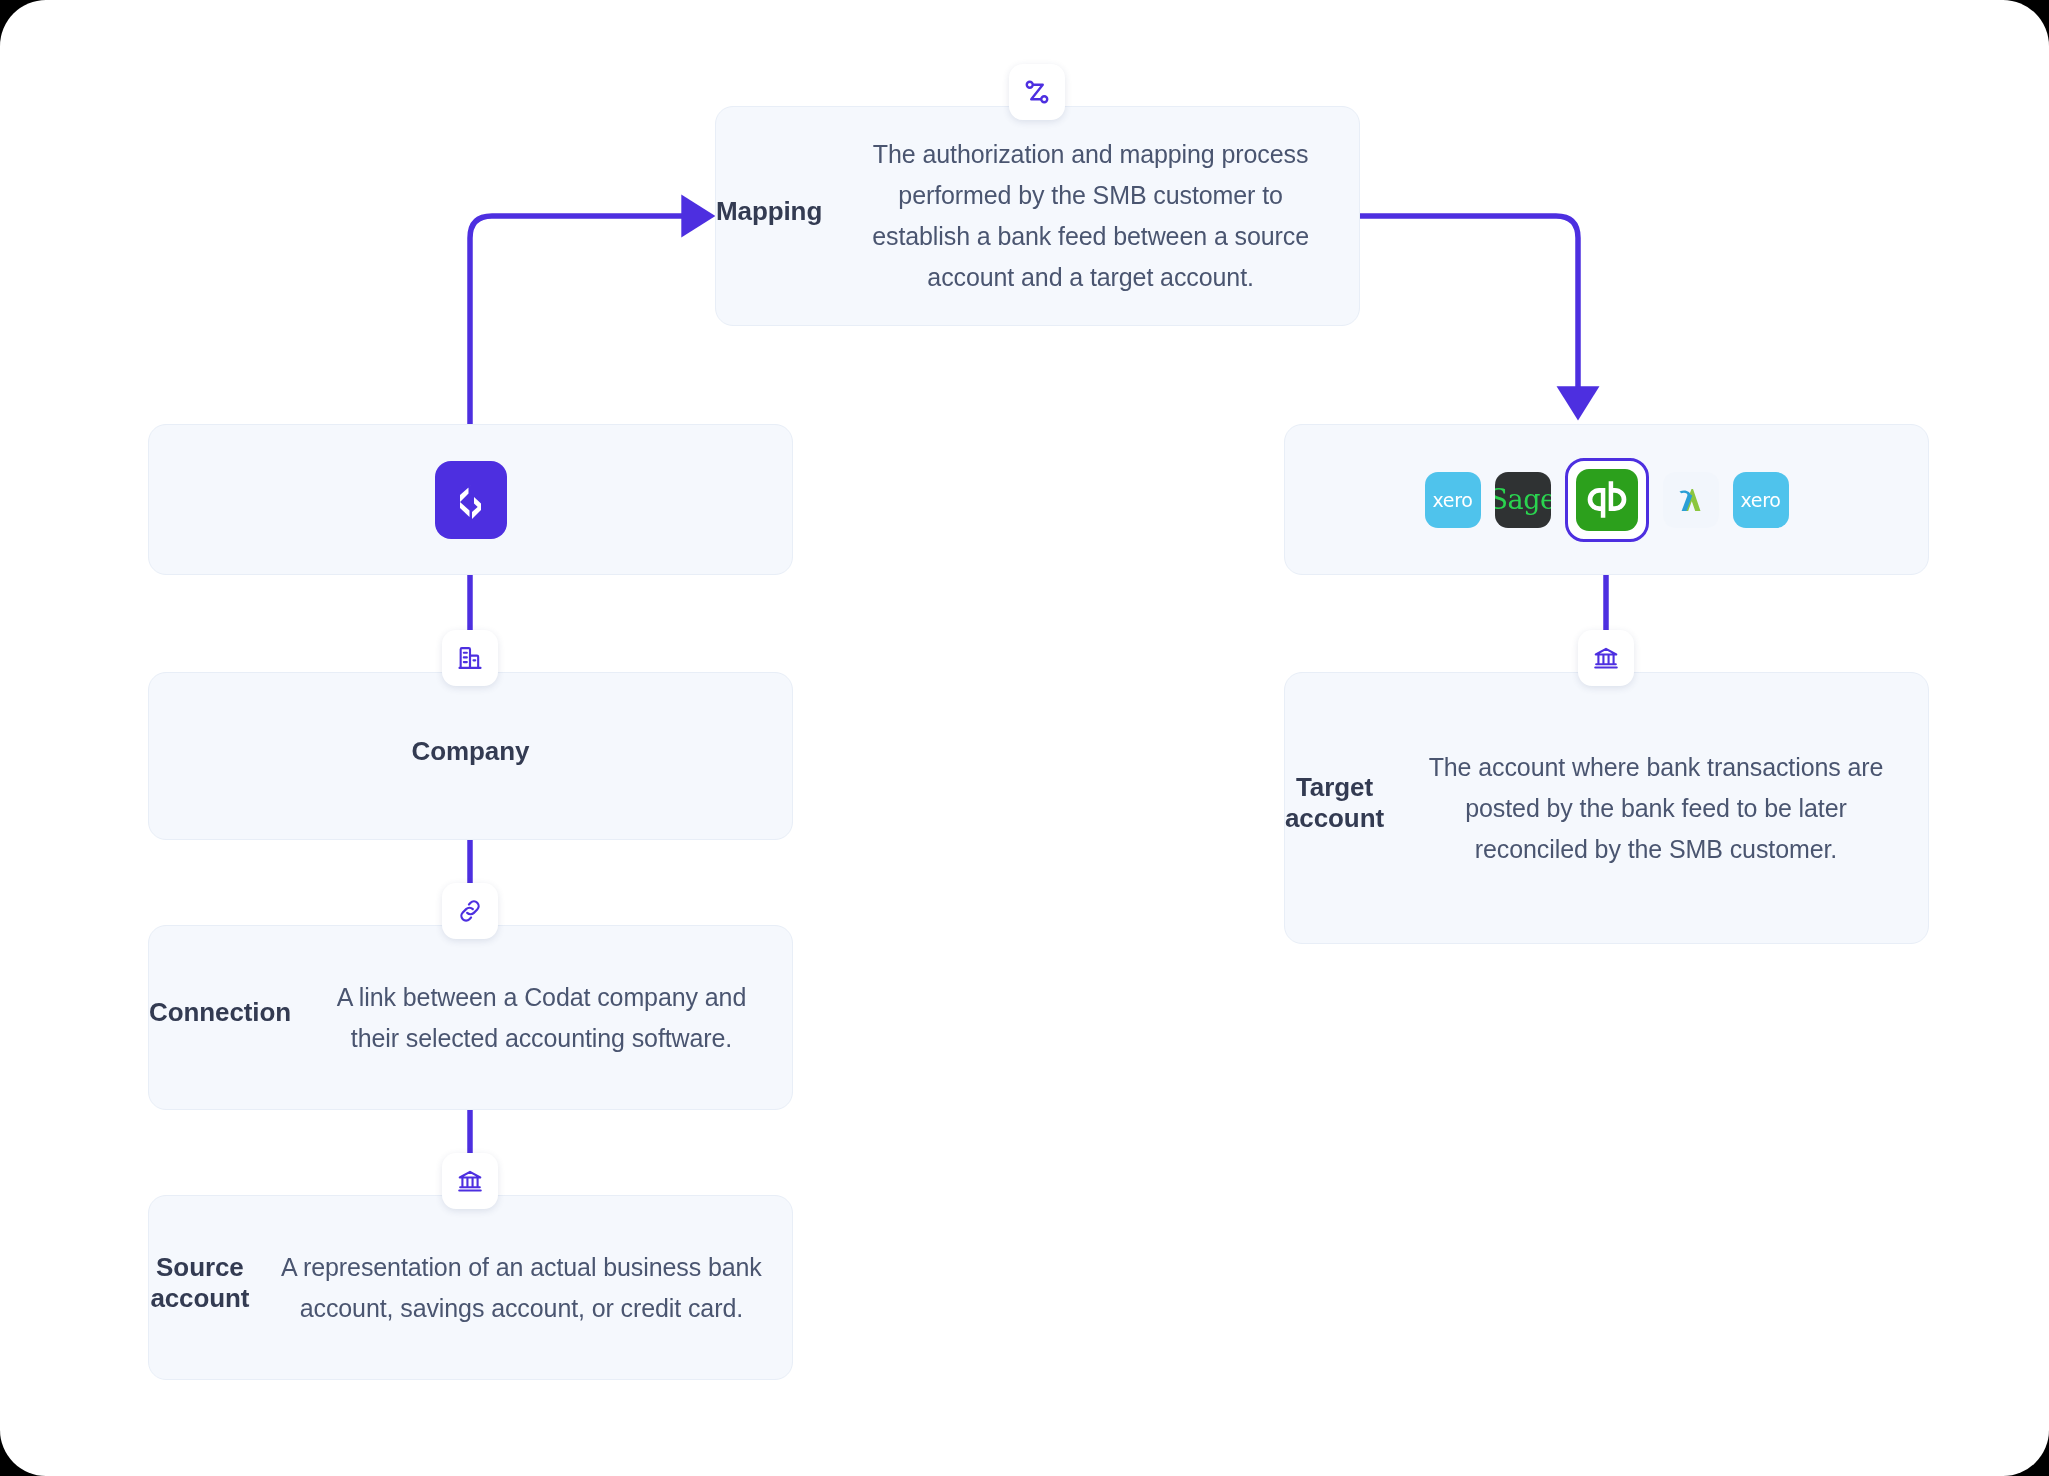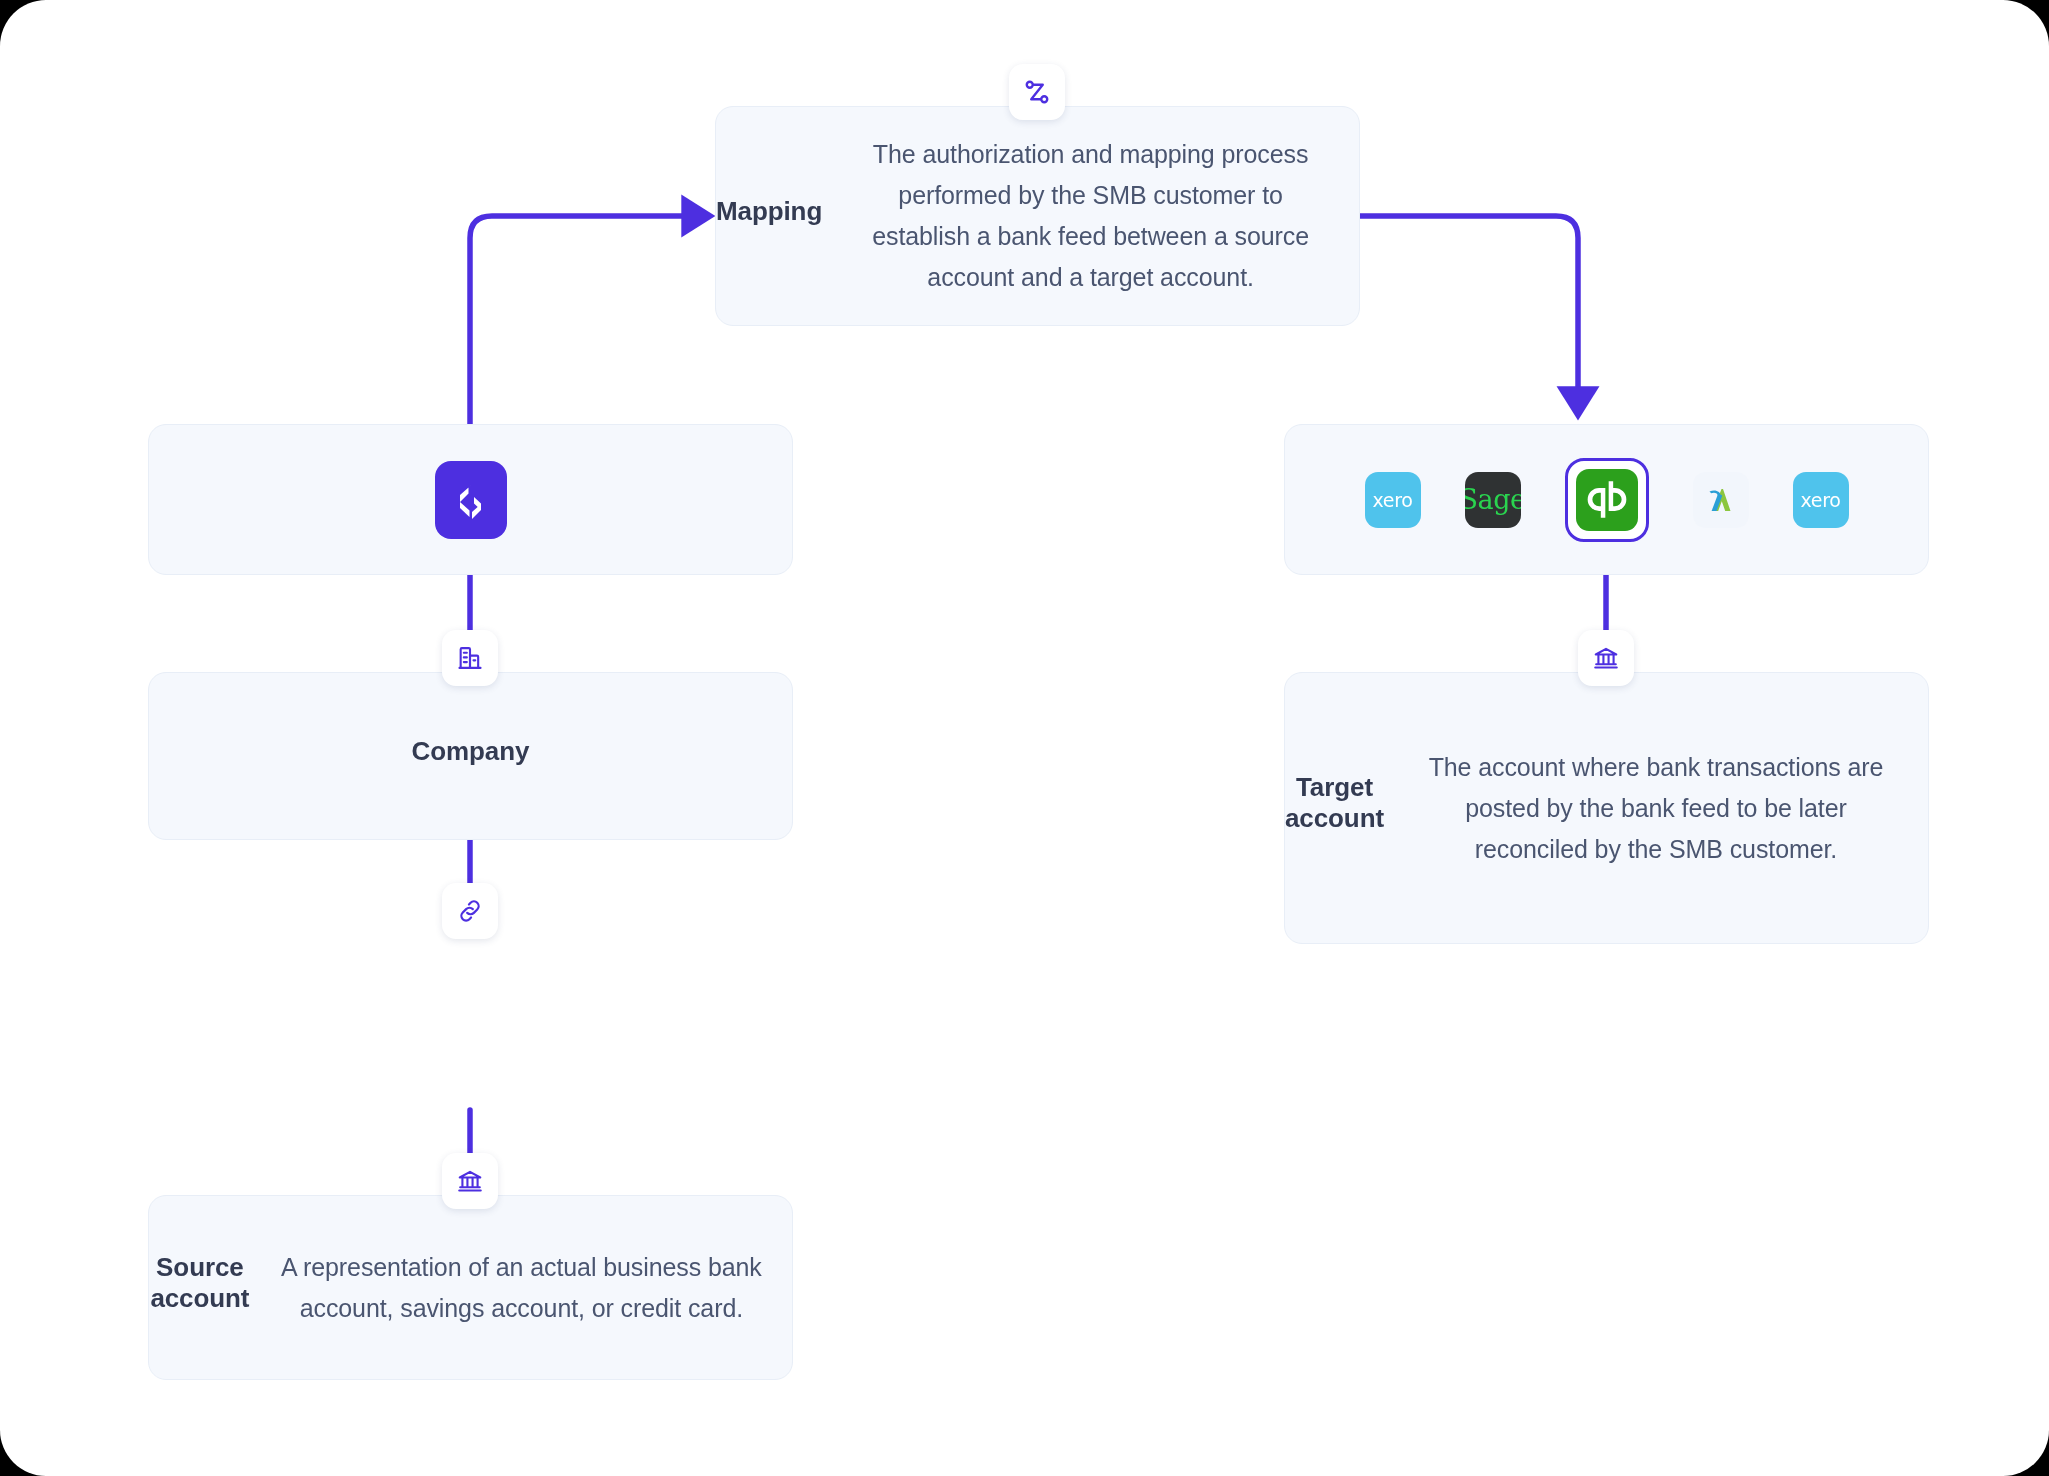--- a/index.html
+++ b/index.html
@@ -76,21 +76,21 @@
     justify-content: center;
     z-index: 5;
   }
   .badge svg { display: block; }
 
   
   .logo-row {
     display: flex;
     align-items: center;
     justify-content: center;
-    gap: 44px;
+    gap: 14px;
   }
   .logo-tile {
     width: 56px;
     height: 56px;
     border-radius: 13px;
     display: flex;
     align-items: center;
     justify-content: center;
     overflow: hidden;
     flex: none;
@@ -197,20 +197,24 @@
   <div class="badge" style="left:442px; top:630px;">
     <svg width="28" height="28" viewBox="0 0 24 24" fill="none" stroke="#4d2fe0" stroke-width="1.8" stroke-linecap="round" stroke-linejoin="round">
       <path d="M4 20.5 V4.5 a1 1 0 0 1 1-1 h6 a1 1 0 0 1 1 1 V20.5"></path>
       <path d="M12 20.5 V10 h6 a1 1 0 0 1 1 1 v9.5"></path>
       <path d="M3 20.5 H21"></path>
       <path d="M6.7 7.5 H9.3 M6.7 11.5 H9.3 M6.7 15.5 H9.3"></path>
       <path d="M15 14 H16.5"></path>
     </svg>
   </div>
 
+  <div class="card" style="left:148px; top:925px; width:645px; height:185px;">
+    <div class="card-title">Connection</div>
+    <div class="card-desc">A link between a Codat company and their selected accounting software.</div>
+  </div>
   <div class="badge" style="left:442px; top:883px;">
     <svg width="28" height="28" viewBox="0 0 24 24" fill="none" stroke="#4d2fe0" stroke-width="1.9" stroke-linecap="round" stroke-linejoin="round">
       <path d="M9.6 13.6 a4 4 0 0 0 5.7 0 l2.9-2.9 a4 4 0 0 0-5.7-5.7 l-1.4 1.4"></path>
       <path d="M14.4 10.4 a4 4 0 0 0-5.7 0 l-2.9 2.9 a4 4 0 0 0 5.7 5.7 l1.4-1.4"></path>
     </svg>
   </div>
 
   <div class="card" style="left:148px; top:1195px; width:645px; height:185px;">
     <div class="card-title">Source account</div>
     <div class="card-desc">A representation of an actual business bank account, savings account, or credit card.</div>

